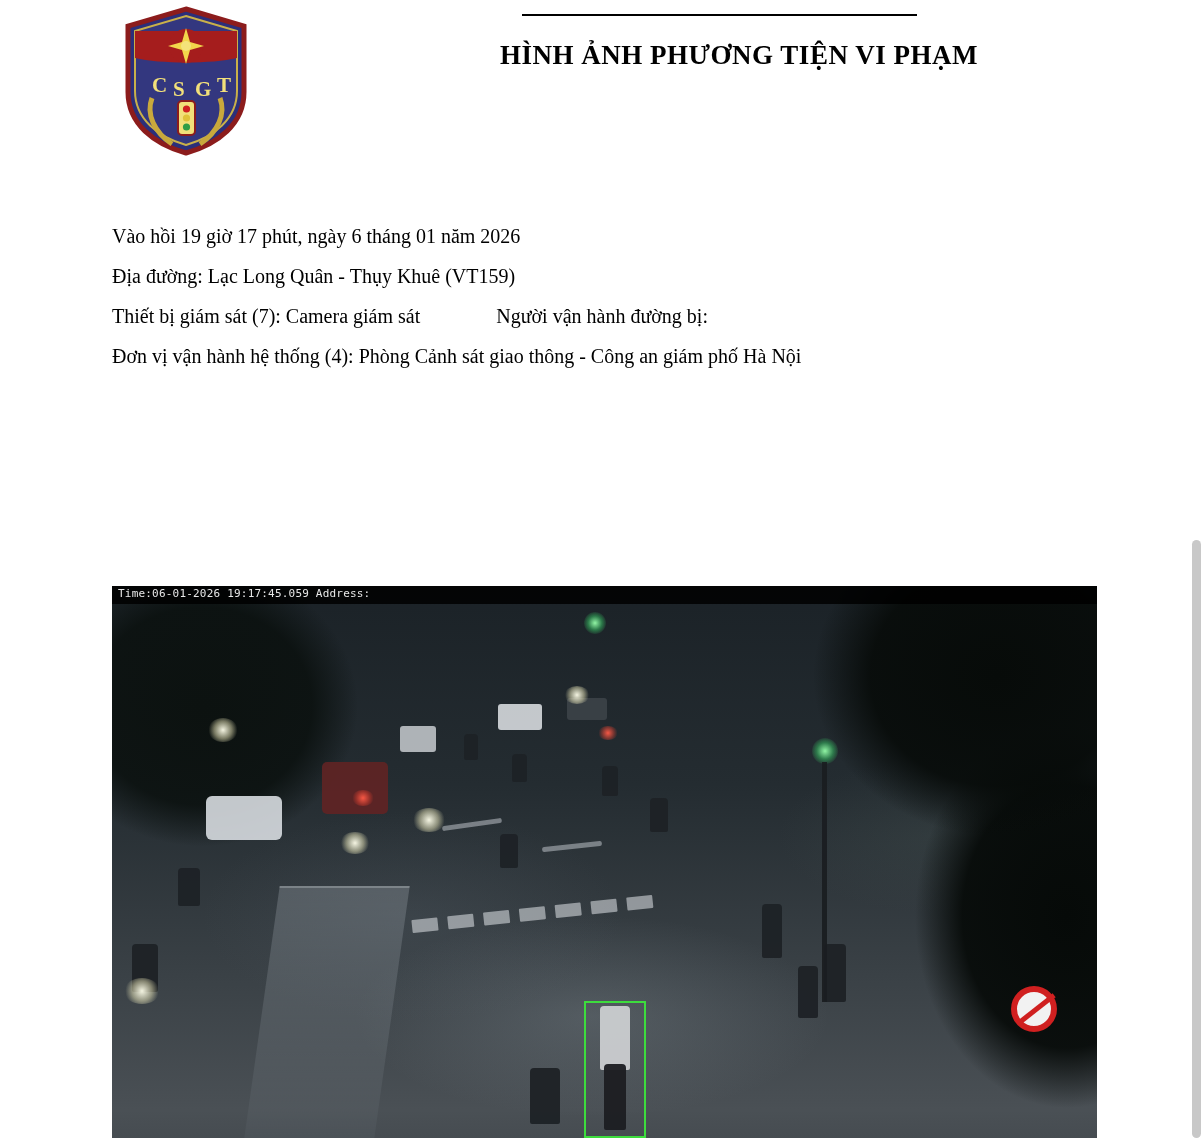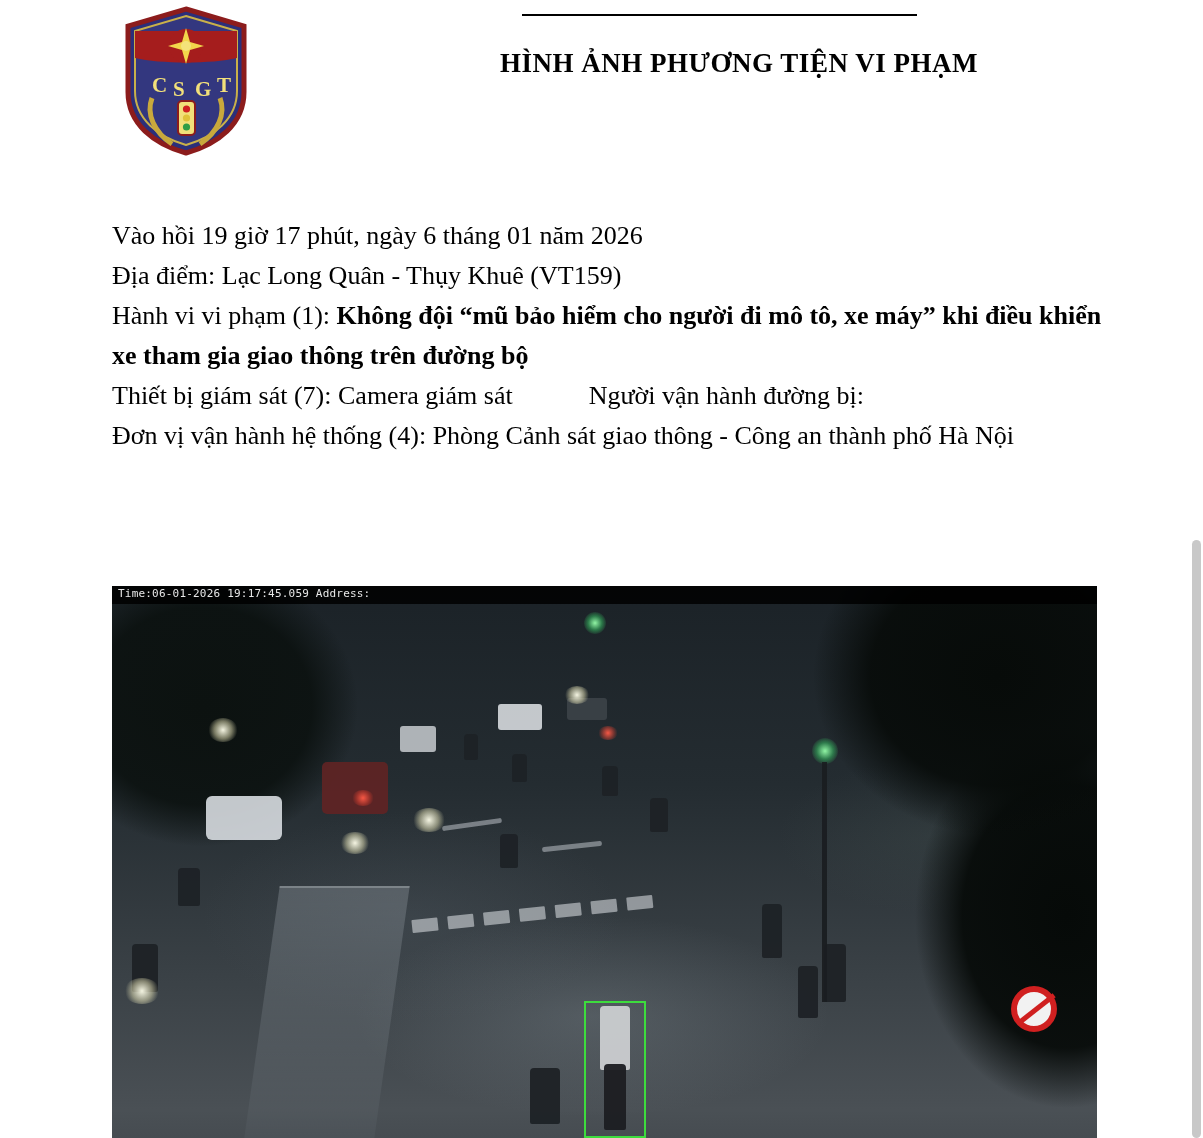--- a/index.html
+++ b/index.html
@@ -49,30 +49,30 @@
     width: 395px;
     height: 2px;
     background: #000;
     margin: 6px auto 0 auto;
   }
   .sub-title {
     font-family: "Liberation Serif", serif;
     font-weight: bold;
     font-size: 27px;
     letter-spacing: 0.5px;
-    margin-top: 32px;
+    margin-top: 24px;
     text-align: center;
     padding-left: 40px;
   }
 
   
   .content {
     padding: 48px 0 0 112px;
     width: 1000px;
-    font-size: 26px;
+    font-size: 20px;
     line-height: 40px;
   }
   .line { margin: 0; }
   .bold { font-weight: bold; }
   .redact {
     display: inline-block;
     vertical-align: middle;
     background: #d9d9d9;
     filter: blur(3px);
     border-radius: 2px;
@@ -234,37 +234,33 @@
     <div class="title-rule"></div>
     <div class="sub-title">HÌNH ẢNH PHƯƠNG TIỆN VI PHẠM</div>
   </div>
 </div>
 
 <div class="content">
 
   <p class="line">Vào hồi 19 giờ 17 phút, ngày 6 tháng 01 năm 2026</p>
 
   <p class="line">
-    <span>Địa điểm:</span>
+    <span>Địa đường:</span>
     <span>Lạc Long Quân - Thụy Khuê (VT159)</span>
   </p>
 
-  <p class="line">
-    <span>Hành vi vi phạm (1):</span>
-    <span class="bold">Không đội “mũ bảo hiểm cho người đi mô tô, xe máy” khi điều khiển xe tham gia giao thông trên đường bộ</span>
-  </p>
 
 
   <p class="line">
     <span>Thiết bị giám sát (7): Camera giám sát</span><span class="gap"></span><span>Người vận hành đường bị:</span>
   </p>
 
   <p class="line">
     <span>Đơn vị vận hành hệ thống (4):</span>
-    <span>Phòng Cảnh sát giao thông - Công an thành phố Hà Nội</span>
+    <span>Phòng Cảnh sát giao thông - Công an giám phố Hà Nội</span>
   </p>
 
 </div>
 
 <div class="photo-wrap">
   <div class="photo">
 
     <div class="tree-left"></div>
     <div class="tree-right"></div>
     <div class="road-sheen"></div>

